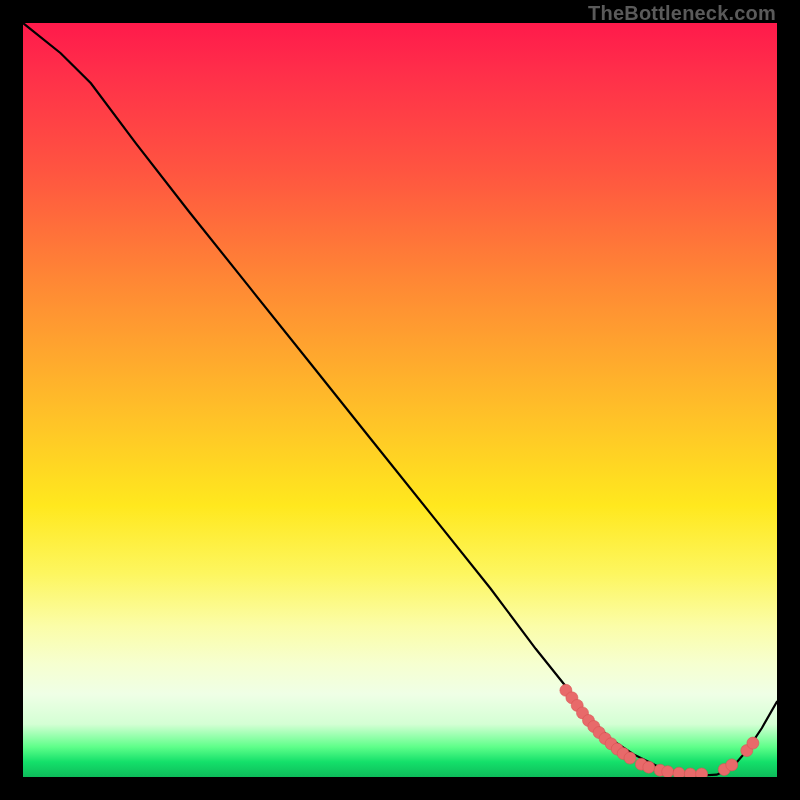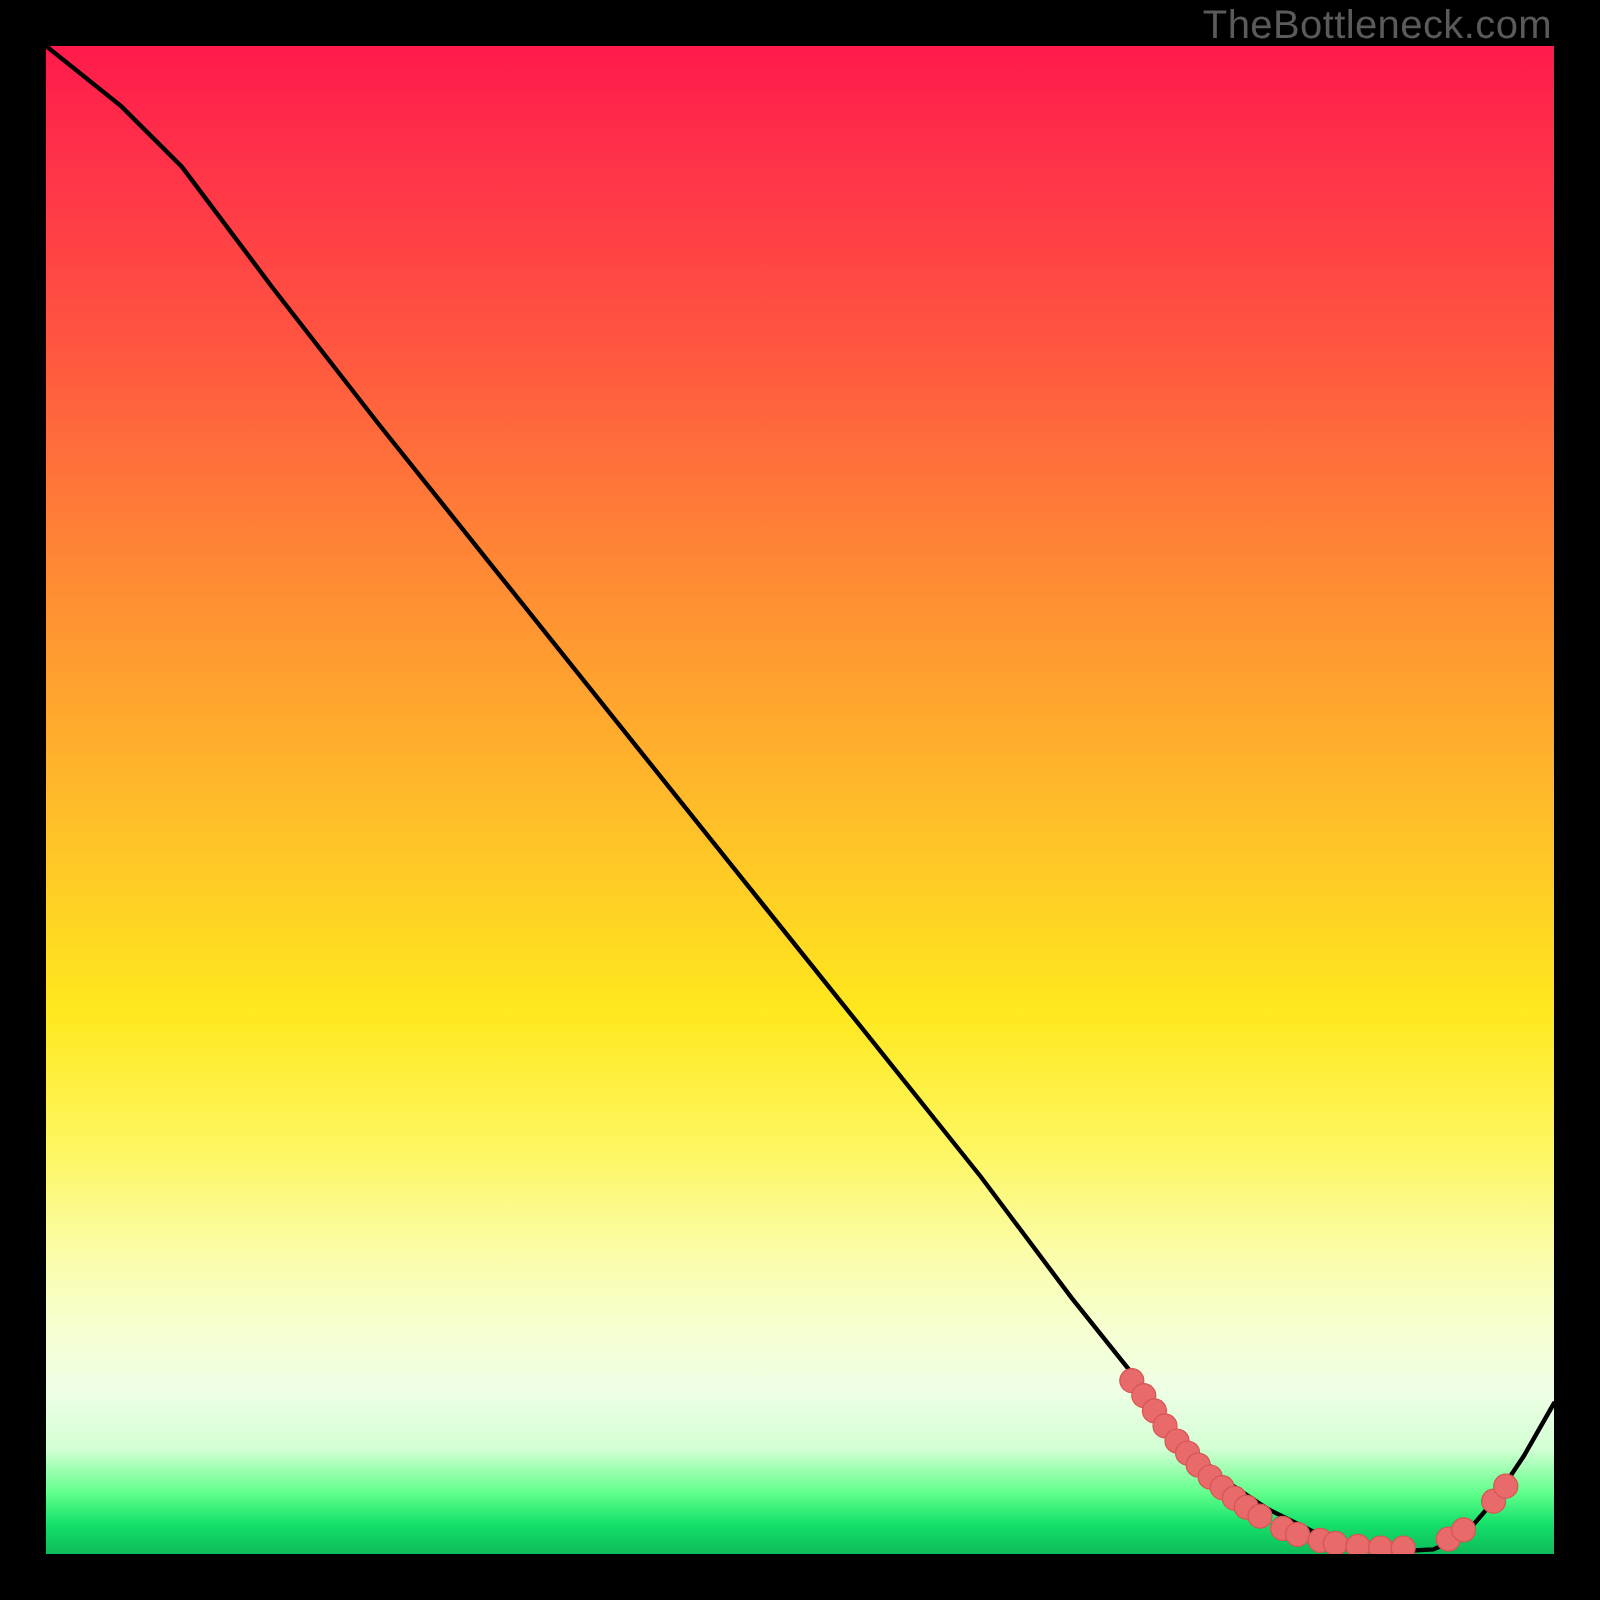--- a/index.html
+++ b/index.html
@@ -40,21 +40,21 @@
       #14e06a 98%,
       #0dbb5a 100%
     );
   }
   .watermark {
     position: absolute;
     top: 2px;
     right: 24px;
     color: #5a5a5a;
     font-size: 20px;
-    font-weight: 400;
+    font-weight: 700;
     letter-spacing: 0.2px;
     user-select: none;
   }
   svg.curve {
     position: absolute;
     left: 0;
     top: 0;
     width: 754px;
     height: 754px;
   }

